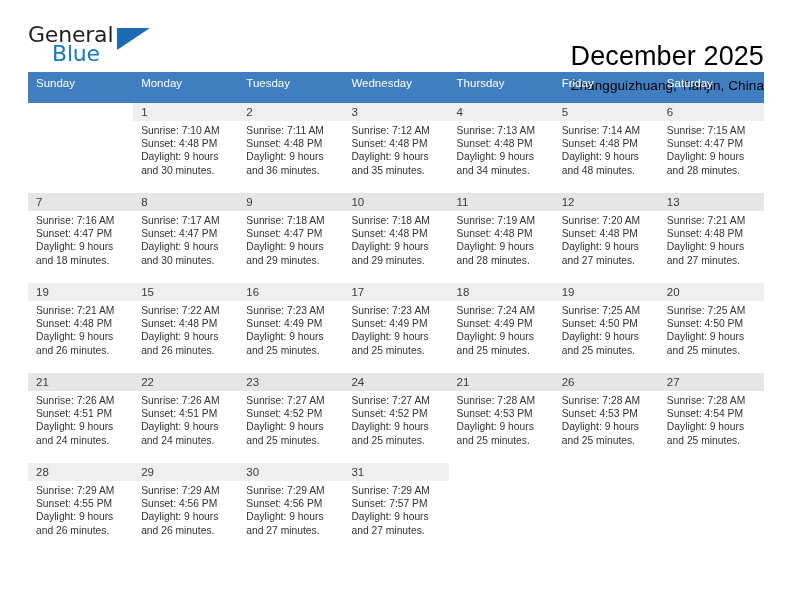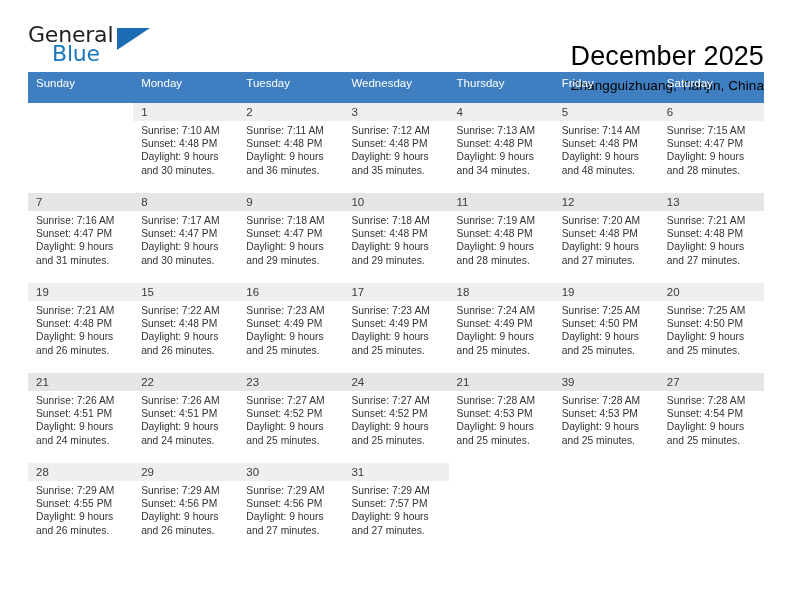--- a/index.html
+++ b/index.html
@@ -248,21 +248,21 @@
           </td>
         </tr>
         <tr class="row row-alt">
           <td>
             <div class="cell-inner">
               <div class="daynum">7</div>
               <div class="cell-body">
                 <div>Sunrise: 7:16 AM</div>
                 <div>Sunset: 4:47 PM</div>
                 <div>Daylight: 9 hours</div>
-                <div>and 31 minutes.</div>
+                <div>and 18 minutes.</div>
               </div>
             </div>
           </td>
           <td>
             <div class="cell-inner">
               <div class="daynum">8</div>
               <div class="cell-body">
                 <div>Sunrise: 7:17 AM</div>
                 <div>Sunset: 4:47 PM</div>
                 <div>Daylight: 9 hours</div>
@@ -456,21 +456,21 @@
               <div class="cell-body">
                 <div>Sunrise: 7:28 AM</div>
                 <div>Sunset: 4:53 PM</div>
                 <div>Daylight: 9 hours</div>
                 <div>and 25 minutes.</div>
               </div>
             </div>
           </td>
           <td>
             <div class="cell-inner">
-              <div class="daynum">39</div>
+              <div class="daynum">26</div>
               <div class="cell-body">
                 <div>Sunrise: 7:28 AM</div>
                 <div>Sunset: 4:53 PM</div>
                 <div>Daylight: 9 hours</div>
                 <div>and 25 minutes.</div>
               </div>
             </div>
           </td>
           <td>
             <div class="cell-inner">

